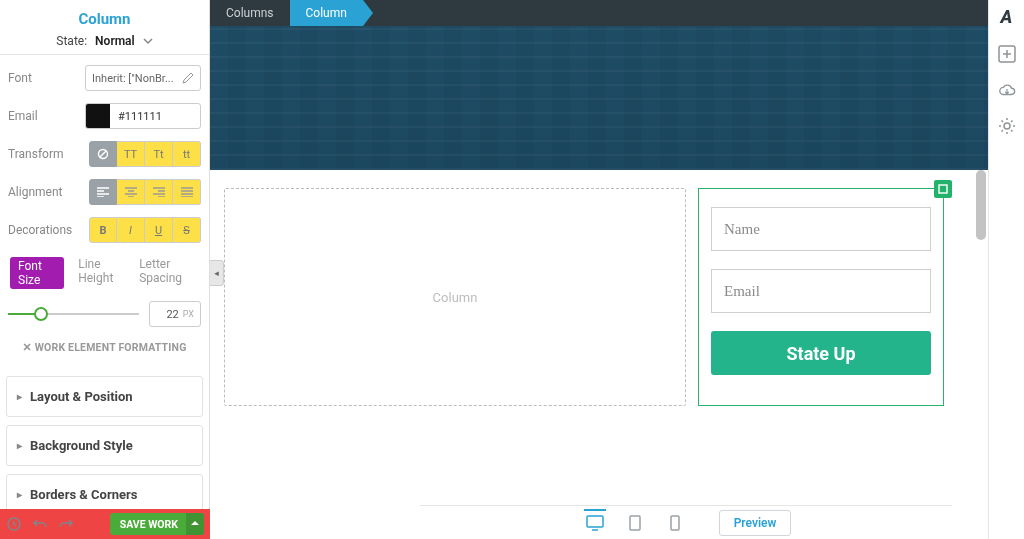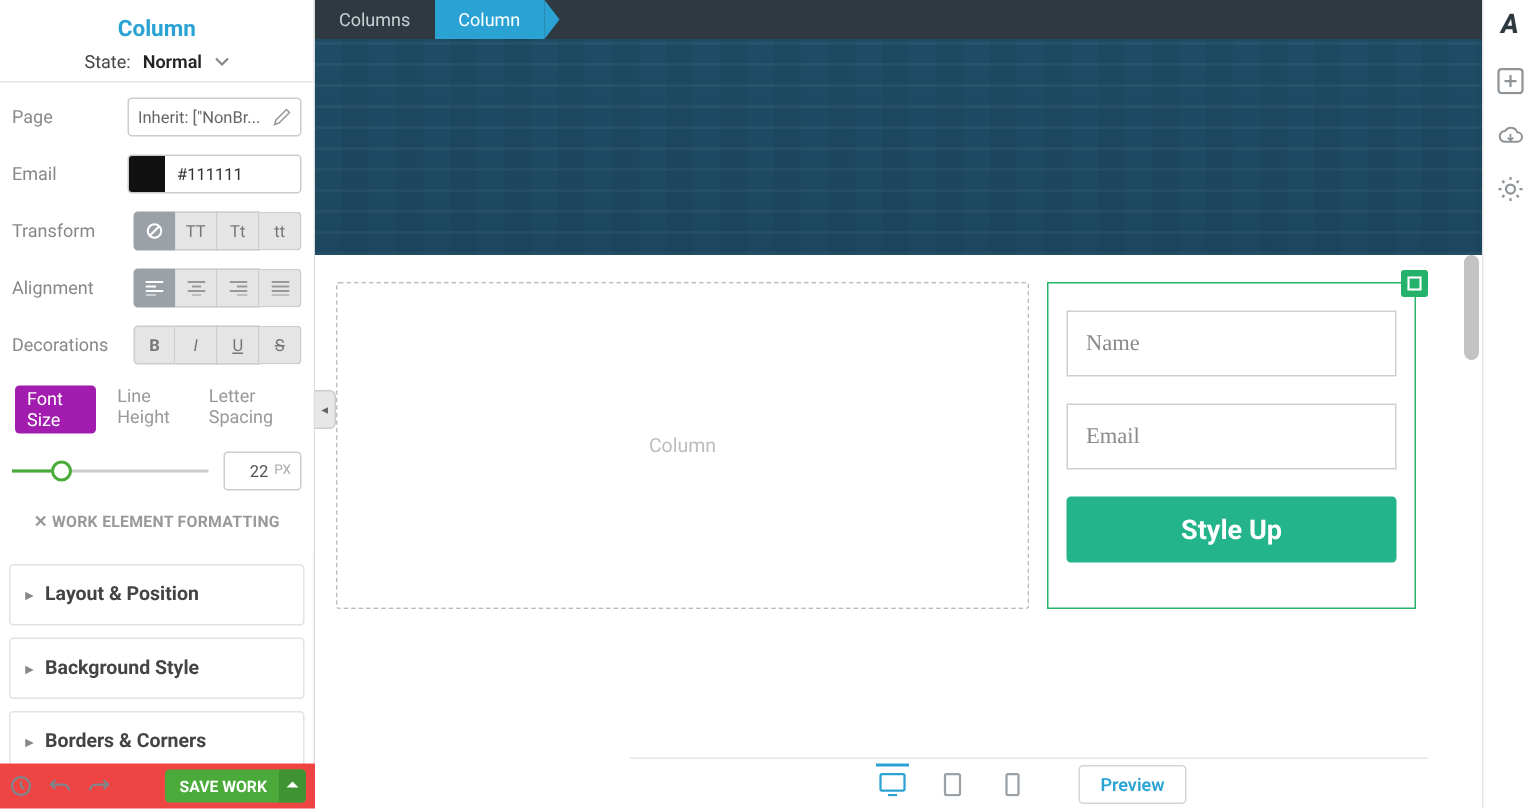--- a/index.html
+++ b/index.html
@@ -25,21 +25,21 @@
 .row .control { display: flex; align-items: center; }
 
 .font-box { width: 116px; height: 26px; border: 1px solid #ccc; border-radius: 3px; display: flex; align-items: center; padding: 0 6px; font-size: 11px; color: #666; gap: 4px; overflow: hidden; }
 .font-box .pencil { margin-left: auto; color: #999; }
 
 .color-ctrl { display: flex; align-items: center; width: 116px; height: 26px; border: 1px solid #ccc; border-radius: 3px; overflow: hidden; }
 .swatch { width: 24px; height: 100%; background: #111; }
 .color-ctrl .hex { padding-left: 8px; font-size: 11px; color: #333; }
 
 .btn-group { display: flex; }
-.btn-group .gbtn { width: 28px; height: 26px; border: 1px solid #ccc; background: #e5e5e5; display: flex; align-items: center; justify-content: center; font-size: 11px; color: #777; }
+.btn-group .gbtn { width: 28px; height: 26px; border: 1px solid #ccc; background: #fde047; display: flex; align-items: center; justify-content: center; font-size: 11px; color: #777; }
 .btn-group .gbtn + .gbtn { border-left: none; }
 .btn-group .gbtn:first-child { border-radius: 3px 0 0 3px; }
 .btn-group .gbtn:last-child { border-radius: 0 3px 3px 0; }
 .btn-group .gbtn.active { background: #9aa1a7; color: #fff; border-color: #9aa1a7; }
 
 .tabs { display: flex; gap: 14px; padding: 8px 2px 6px; font-size: 12px; color: #999; }
 .tabs .tab { cursor: pointer; }
 .tabs .tab.active { background: #a21caf; color: #fff; padding: 2px 8px; border-radius: 3px; }
 
 .slider-row { display: flex; align-items: center; gap: 10px; padding: 6px 0; }
@@ -115,21 +115,21 @@
         <span class="value">Normal</span>
         <svg class="chev" viewBox="0 0 10 10">
             <path d="M1 3l4 4 4-4" stroke="#888" stroke-width="1.5" fill="none"></path>
           </svg>
       </div>
     </div>
 
     <div class="panel">
       <div class="panel-body">
         <div class="row">
-          <span>Page</span>
+          <span>Font</span>
           <div class="control">
             <div class="font-box">
               <span>Inherit: ["NonBr...</span>
               <svg class="pencil" width="12" height="12" viewBox="0 0 12 12">
                   <path d="M1 11l1-3 7-7 2 2-7 7-3 1z" fill="none" stroke="#999"></path>
                 </svg>
             </div>
           </div>
         </div>
         <div class="row">
@@ -267,21 +267,21 @@
         <span>Column</span>
       </div>
       <div class="form-box">
         <div class="badge">
             <svg viewBox="0 0 10 10">
               <rect x="1" y="1" width="8" height="8" fill="none" stroke="#fff" stroke-width="1.4"></rect>
             </svg>
           </div>
         <input type="text" placeholder="Name" style="">
         <input type="text" placeholder="Email" style="">
-        <button class="signup">Style Up</button>
+        <button class="signup">State Up</button>
       </div>
     </div>
 
     <div class="vscroll">
         <div class="thumb"></div>
       </div>
 
     <div class="device-bar">
       <div class="dev active">
           <svg width="18" height="16" viewBox="0 0 18 16">

